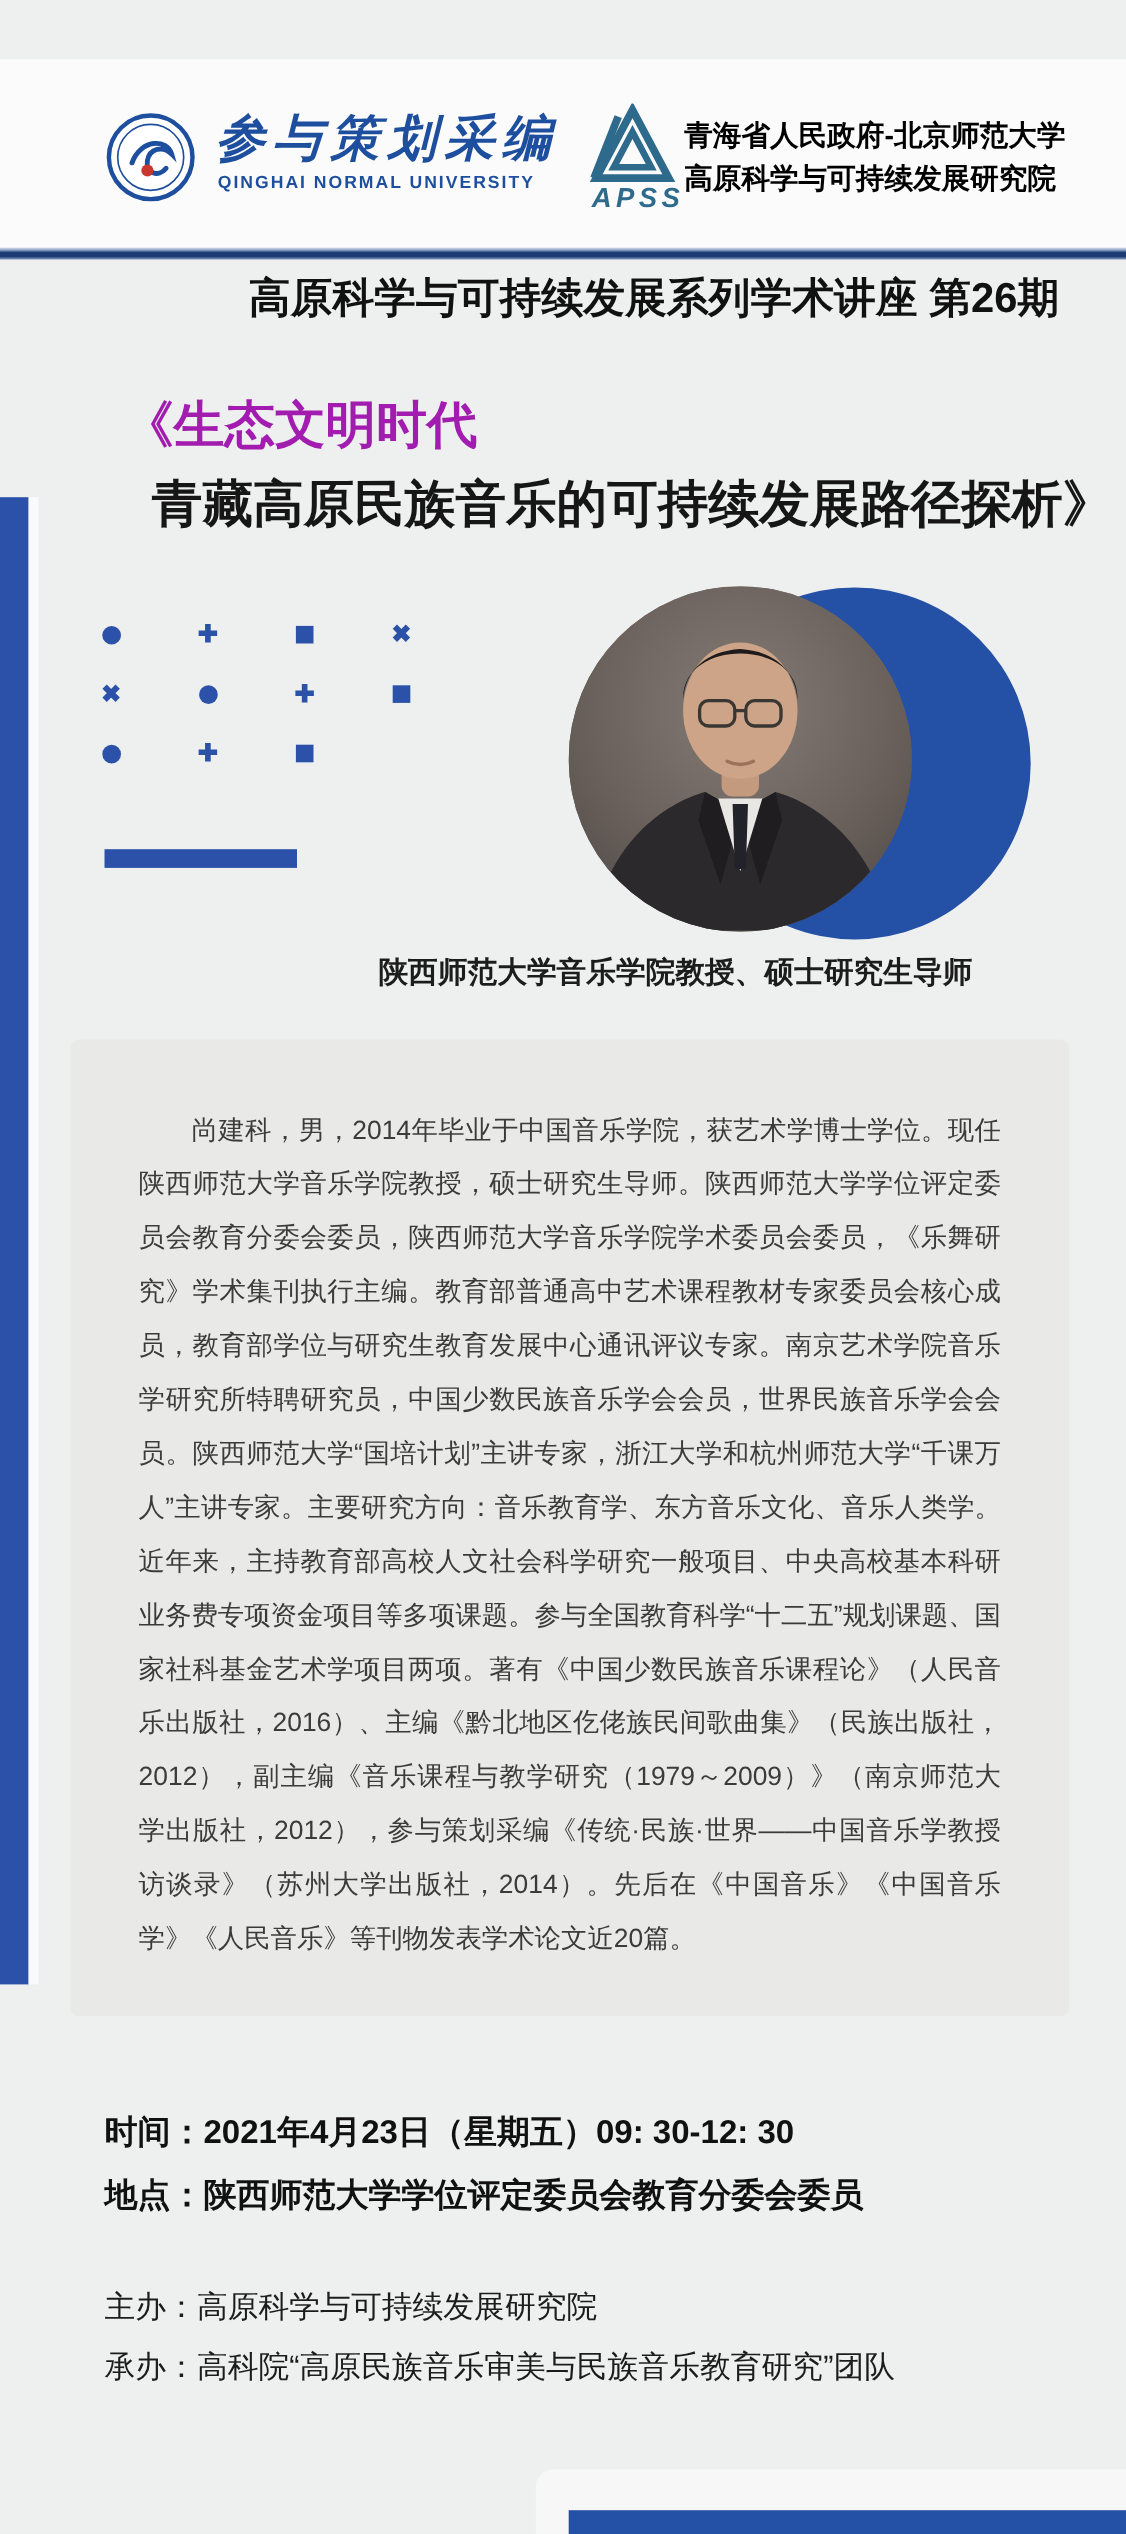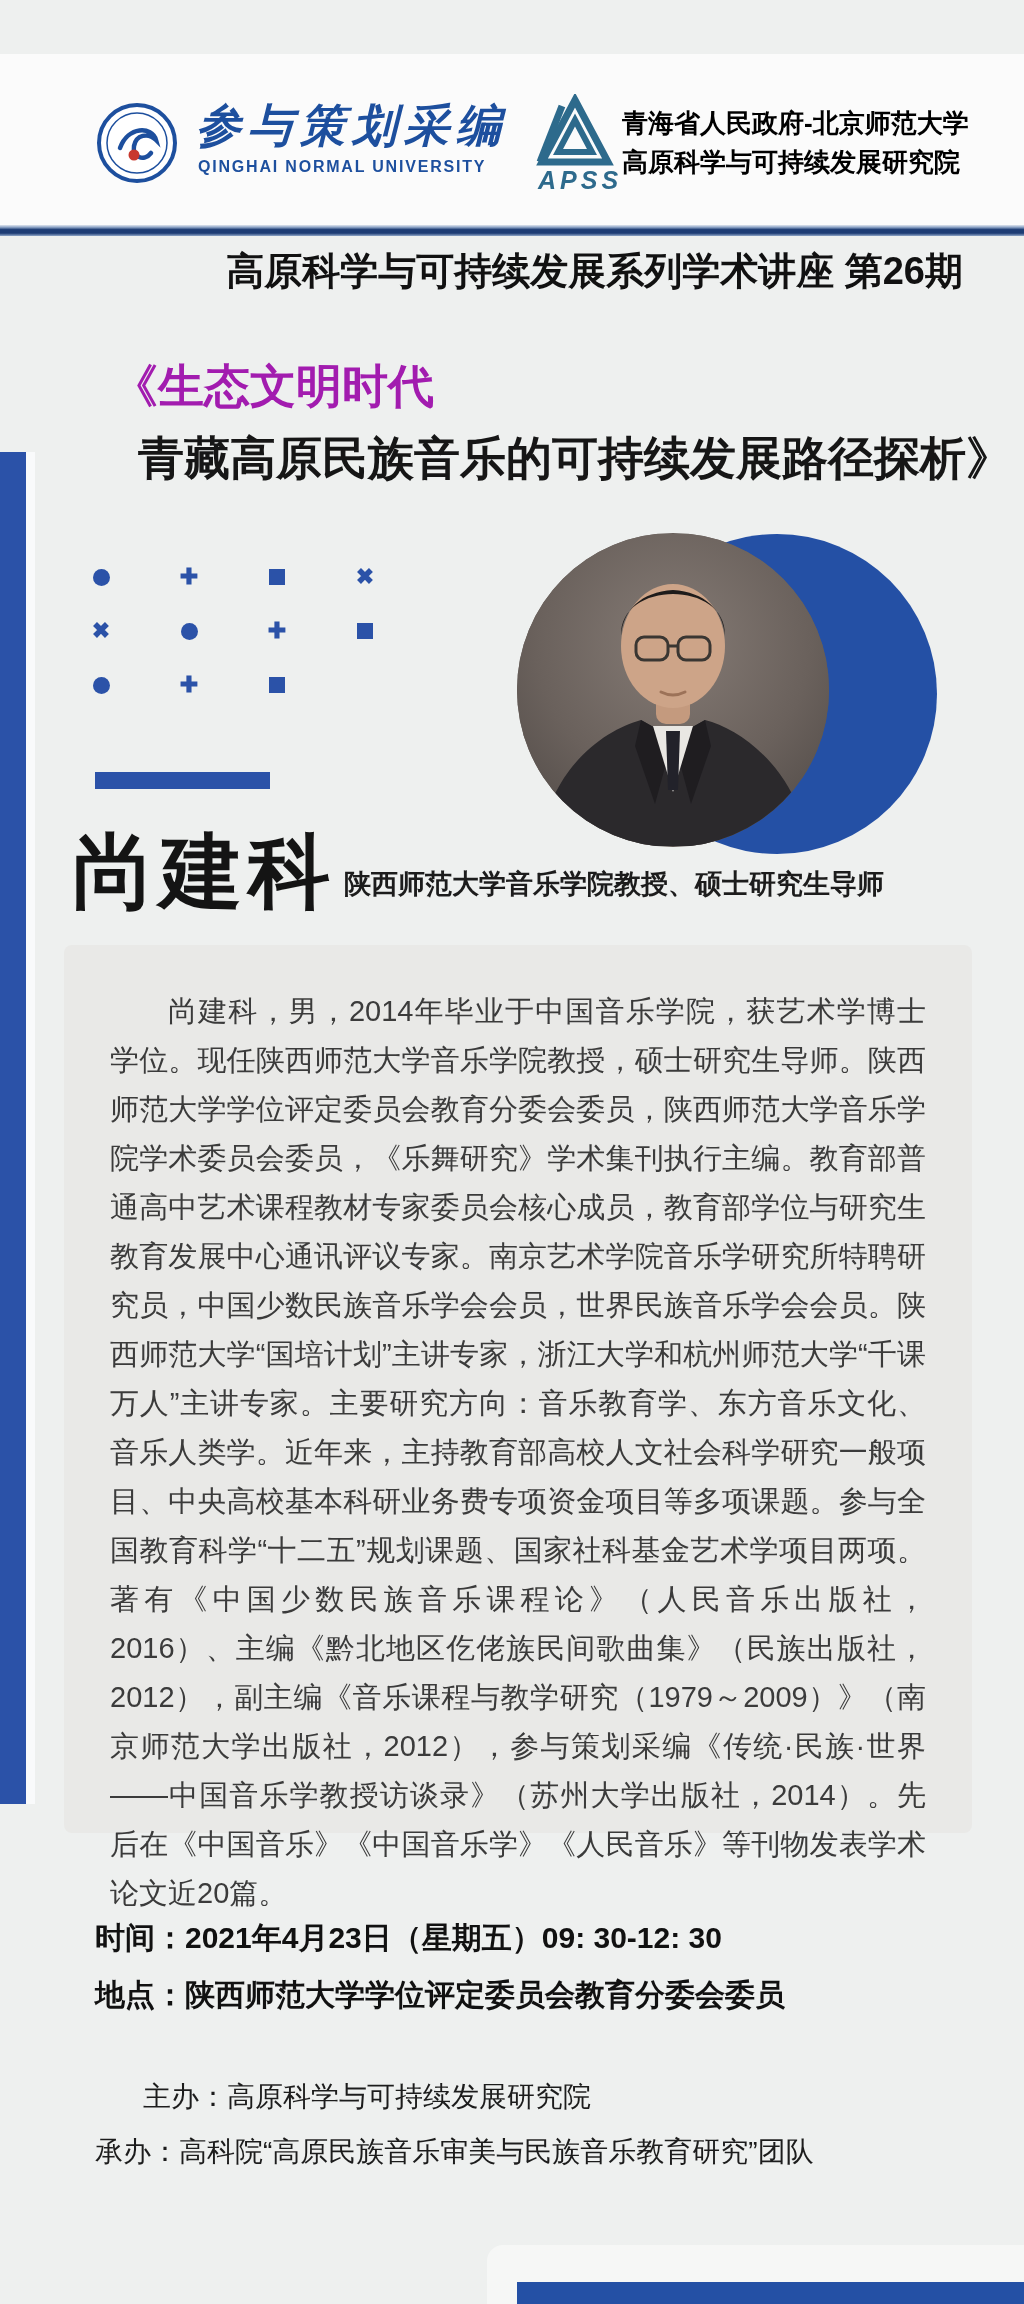--- a/index.html
+++ b/index.html
@@ -68,29 +68,29 @@
   .speaker-title{
     position:absolute;left:344px;top:866px;font-family:"DejaVu Serif",serif;
     font-size:27px;font-weight:bold;color:#1c1c1c;white-space:nowrap;
   }
   
   .bio-box{
     position:absolute;left:64px;top:945px;width:908px;height:888px;background:#e9e9e7;
     border-radius:8px;padding:42px 46px 0 46px;
   }
   .bio-text{
-    font-size:29px;line-height:49px;color:#3b3b3b;text-align:justify;
-    text-indent:2em;margin:0;
+    font-size:24px;line-height:49px;color:#3b3b3b;text-align:justify;
+    text-indent:2em;margin:16px;
   }
   
   .info-row{position:absolute;left:95px;font-size:30px;font-weight:bold;color:#111;white-space:nowrap;}
   .info-time{top:1918px;}
   .info-venue{top:1975px;}
   .org-row{position:absolute;left:95px;font-size:28px;font-weight:normal;color:#1c1c1c;white-space:nowrap;}
-  .org-host{top:2078px;margin-left:48px;}
+  .org-host{top:2078px;}
   .org-undertaker{top:2133px;}
   
   .corner-white{position:absolute;left:487px;top:2245px;width:537px;height:59px;background:#f6f7f6;border-radius:16px 0 0 0;}
   .corner-blue{position:absolute;left:517px;top:2282px;width:507px;height:22px;background:#2450a5;}
 </style>
 </head>
 <body>
 
 <div class="poster">
 
@@ -185,21 +185,20 @@
 
       <rect x="119" y="103" width="32" height="23" rx="8" fill="none" stroke="#3a3632" stroke-width="3"></rect>
       <rect x="161" y="103" width="32" height="23" rx="8" fill="none" stroke="#3a3632" stroke-width="3"></rect>
       <line x1="151" y1="112" x2="161" y2="112" stroke="#3a3632" stroke-width="3"></line>
 
       <path d="M144,158 Q156,164 168,158" fill="none" stroke="#9c7258" stroke-width="3" stroke-linecap="round"></path>
     </svg>
   </div>
 
   <div class="name-underline"></div>
-  <div class="speaker-name">尚建科</div>
   <div class="speaker-title">陕西师范大学音乐学院教授、硕士研究生导师</div>
 
   <div class="bio-box">
     <p class="bio-text">尚建科，男，2014年毕业于中国音乐学院，获艺术学博士学位。现任陕西师范大学音乐学院教授，硕士研究生导师。陕西师范大学学位评定委员会教育分委会委员，陕西师范大学音乐学院学术委员会委员，《乐舞研究》学术集刊执行主编。教育部普通高中艺术课程教材专家委员会核心成员，教育部学位与研究生教育发展中心通讯评议专家。南京艺术学院音乐学研究所特聘研究员，中国少数民族音乐学会会员，世界民族音乐学会会员。陕西师范大学“国培计划”主讲专家，浙江大学和杭州师范大学“千课万人”主讲专家。主要研究方向：音乐教育学、东方音乐文化、音乐人类学。近年来，主持教育部高校人文社会科学研究一般项目、中央高校基本科研业务费专项资金项目等多项课题。参与全国教育科学“十二五”规划课题、国家社科基金艺术学项目两项。著有《中国少数民族音乐课程论》（人民音乐出版社，2016）、主编《黔北地区仡佬族民间歌曲集》（民族出版社，2012），副主编《音乐课程与教学研究（1979～2009）》（南京师范大学出版社，2012），参与策划采编《传统·民族·世界——中国音乐学教授访谈录》（苏州大学出版社，2014）。先后在《中国音乐》《中国音乐学》《人民音乐》等刊物发表学术论文近20篇。</p>
   </div>
 
   <div class="info-row info-time">
     <span>时间：</span><span>2021年4月23日（星期五）09: 30-12: 30</span>
   </div>
   <div class="info-row info-venue">

